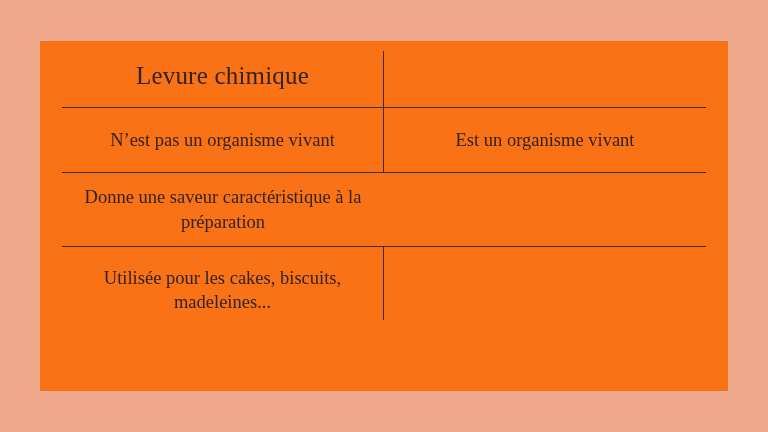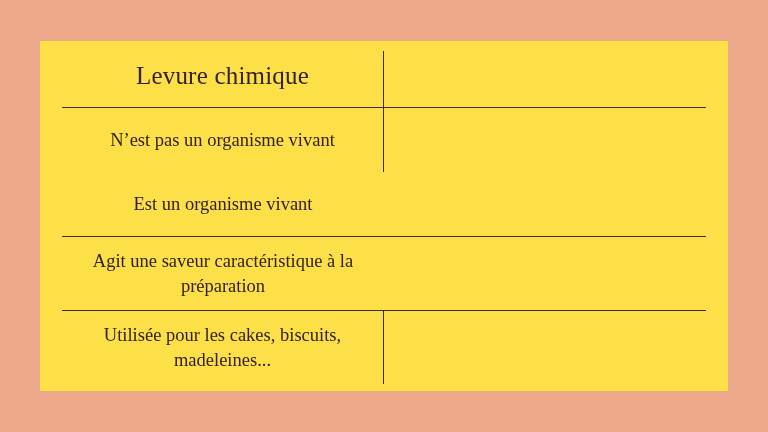--- a/index.html
+++ b/index.html
@@ -21,40 +21,39 @@
     display: flex;
     align-items: center;
     justify-content: center;
   }
   .card {
     position: absolute;
     left: 40px;
     top: 41px;
     width: 688px;
     height: 350px;
-    background: #fde047;
+    background: #f97316;
     box-sizing: border-box;
   }
   .table {
     position: absolute;
     left: 22px;
     top: 10px;
     width: 644px;
     height: 330px;
     display: flex;
     flex-direction: column;
   }
   .row {
     display: flex;
     flex-direction: row;
     position: relative;
   }
   .row + .row {
     border-top: 1.6px solid #3e2d2a;
-    flex-direction: column;
   }
   .cell {
     box-sizing: border-box;
     display: flex;
     align-items: center;
     justify-content: center;
     text-align: center;
     color: #332220;
     padding: 6px 14px;
     width: 50%;
@@ -71,21 +70,21 @@
   }
   .row.header {
     border-bottom: 0;
   }
   .row.body .cell {
     font-size: 18.5px;
   }
   .row.r1 .cell { height: 64px; }
   .row.r2 .cell { height: 64px; }
   .row.r3 .cell { height: 73px; }
-  .row.r4 .cell { height: 73px; }
+  .row.r4 .cell { height: 73px; align-items: flex-end; }
   .cell-text {
     display: block;
     max-width: 300px;
   }
 </style>
 </head>
 <body>
 
 <div class="page">
   <div class="card">
@@ -102,21 +101,21 @@
           <span class="cell-text">N’est pas un organisme vivant</span>
         </div>
         <div class="cell right">
           <span class="cell-text">Est un organisme vivant</span>
         </div>
       </div>
 
 
       <div class="row body r3">
         <div class="cell right">
-          <span class="cell-text">Agit une saveur caractéristique à la préparation</span>
+          <span class="cell-text">Donne une saveur caractéristique à la préparation</span>
         </div>
       </div>
 
       <div class="row body r4">
         <div class="cell left">
           <span class="cell-text">Utilisée pour les cakes, biscuits, madeleines...</span>
         </div>
       </div>
 
     </div>

